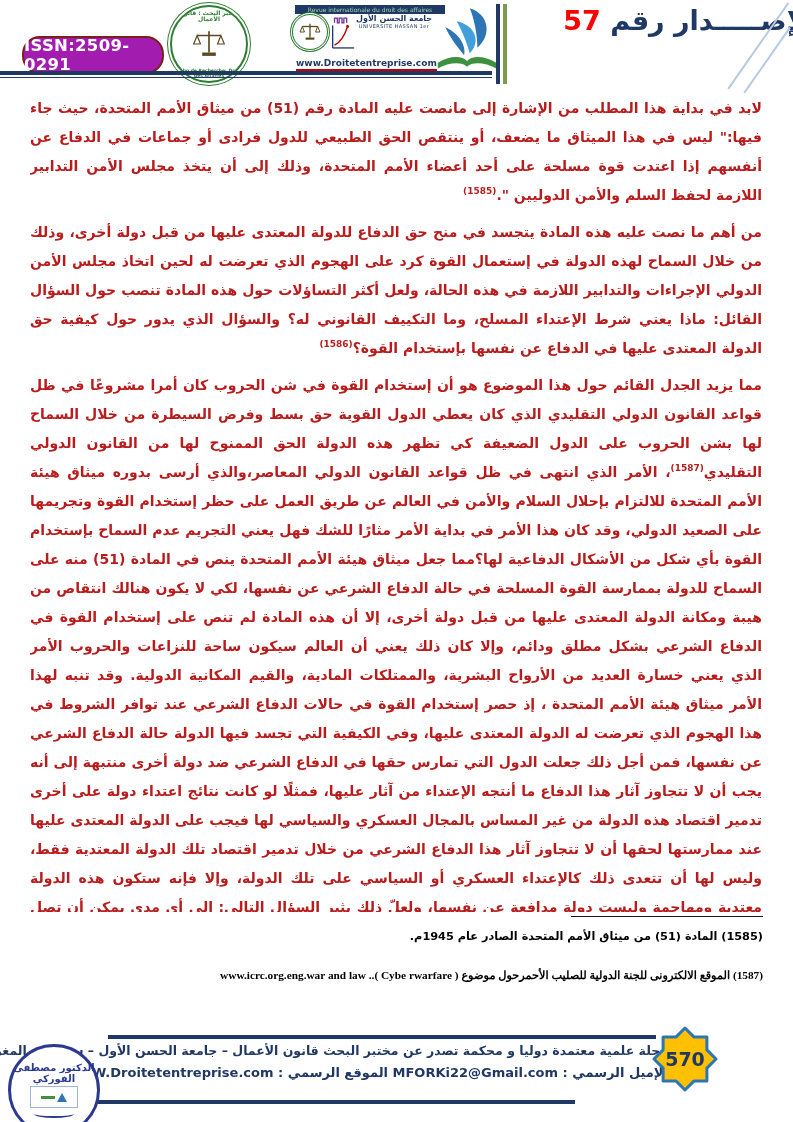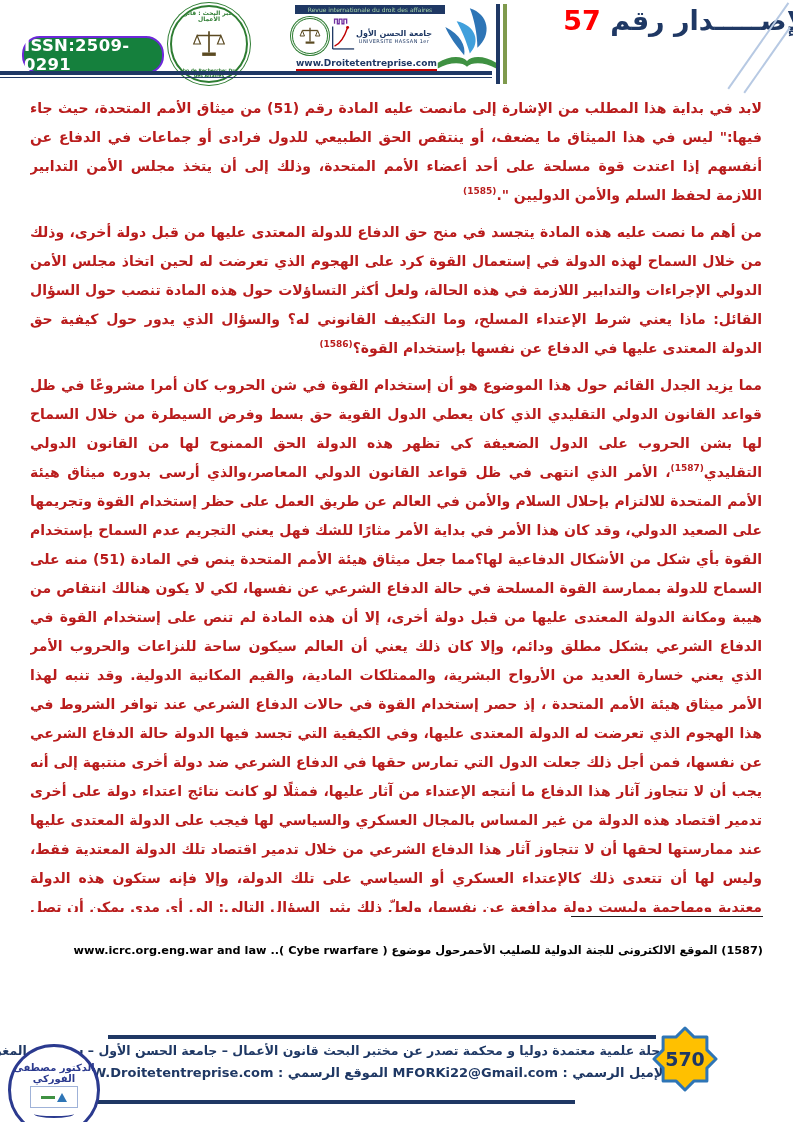--- a/index.html
+++ b/index.html
@@ -1,35 +1,35 @@
 <!DOCTYPE html>
 <html lang="ar"><head>
 <meta charset="utf-8">
 <style>
   html,body{margin:0;padding:0;background:#e8e8e8;}
   .page{position:relative;width:793px;height:1122px;background:#ffffff;margin:0 auto;
         font-family:"DejaVu Sans",sans-serif;overflow:hidden;}
 
   
-  .issn-pill{position:absolute;left:22px;top:36px;width:138px;height:34px;background:#15803d;
-             border:2px solid #6d28d9;border-radius:18px;color:#fff;font-weight:bold;
+  .issn-pill{position:absolute;left:22px;top:36px;width:138px;height:34px;background:#a21caf;
+             border:2px solid #7f1d1d;border-radius:18px;color:#fff;font-weight:bold;
              font-size:16.5px;display:flex;align-items:center;justify-content:center;letter-spacing:.3px;}
   .seal{position:absolute;border-radius:50%;background:#fff;border:2px solid #2e7d32;
         box-shadow:0 0 0 2px #fff,0 0 0 3px #2e7d32;display:flex;flex-direction:column;
         align-items:center;justify-content:space-between;overflow:hidden;}
   .seal-large{left:170px;top:5px;width:78px;height:78px;padding:3px 2px;box-sizing:border-box;}
   .seal-txt{color:#2e7d32;font-weight:bold;text-align:center;line-height:1;}
   .seal-txt.top{font-size:6px;}
   .seal-txt.bot{font-size:4.5px;}
   .logo-block{position:absolute;left:292px;top:4px;width:202px;height:84px;}
   .logo-title{color:#3a9142;font-weight:bold;font-size:12px;text-align:center;direction:rtl;
               width:156px;line-height:1.1;}
   .logo-band{width:150px;margin:1px 0 0 3px;background:#1f3864;color:#a8d5a8;font-size:6px;
              text-align:center;line-height:9px;height:9px;white-space:nowrap;overflow:hidden;}
-  .logo-mid{display:flex;align-items:center;width:156px;height:44px;}
+  .logo-mid{display:flex;width:156px;height:44px;}
   .seal-small{position:relative;width:34px;height:34px;border-radius:50%;border:1.5px solid #2e7d32;
               box-shadow:0 0 0 1px #fff,0 0 0 2px #2e7d32;display:flex;align-items:center;justify-content:center;flex:0 0 auto;}
   .univ{margin-right:2px;text-align:center;}
   .univ-ar{color:#1f3864;font-size:8px;font-weight:bold;direction:rtl;}
   .univ-fr{color:#1f3864;font-size:5px;letter-spacing:.4px;}
   .logo-site{font-size:9px;font-weight:bold;color:#1f3864;border-bottom:2px solid #c00000;
              width:max-content;margin-left:4px;line-height:1.2;}
   .bird{position:absolute;right:-6px;top:2px;}
   .header-rule{position:absolute;left:0;top:71px;width:492px;}
   .rule-thick{height:4px;background:#1f3864;}
@@ -49,21 +49,21 @@
   .content{position:absolute;right:31px;left:30px;top:94px;height:818px;overflow:hidden;
            direction:rtl;text-align:justify;color:#b91c1c;font-size:14px;font-weight:bold;line-height:29px;}
   .content p{margin:0 0 8px 0;}
   .content sup{font-size:9px;line-height:0;}
 
   
   .fn-sep{position:absolute;right:30px;top:916px;width:192px;border-top:1.6px solid #1a1a1a;}
   .footnotes{position:absolute;right:30px;left:30px;top:924px;direction:rtl;text-align:justify;
              color:#000;font-size:11.3px;font-weight:bold;line-height:25px;}
   .footnote{margin:0;}
-  .footnote.spaced{margin-top:14px;}
+  .footnote.spaced{margin-top:14px;font-family:Liberation Serif, serif;}
 
   
   .footer-rule-top{position:absolute;left:108px;top:1035px;width:548px;height:3.5px;background:#1f3864;}
   .footer-rule-bottom{position:absolute;left:97px;top:1100px;width:478px;height:3.5px;background:#1f3864;}
   .footer-text{position:absolute;left:88px;top:1043px;width:580px;text-align:center;direction:rtl;
                color:#1f3864;font-weight:bold;}
   .footer-line1{font-size:12.5px;margin-bottom:7px;white-space:nowrap;}
   .footer-line2{font-size:13px;white-space:nowrap;}
   .star-badge{position:absolute;left:652px;top:1026px;width:66px;height:66px;}
   .stamp{position:absolute;left:8px;top:1044px;width:92px;height:92px;border-radius:50%;
@@ -151,20 +151,23 @@
 
   <main class="content">
     <p><span>لابد في بداية هذا المطلب من الإشارة إلى مانصت عليه المادة رقم (51) من ميثاق الأمم المتحدة، حيث جاء فيها:" ليس في هذا الميثاق ما يضعف، أو ينتقص الحق الطبيعي للدول فرادى أو جماعات في الدفاع عن أنفسهم إذا اعتدت قوة مسلحة على أحد أعضاء الأمم المتحدة، وذلك إلى أن يتخذ مجلس الأمن التدابير اللازمة لحفظ السلم والأمن الدوليين ".</span><sup><span dir="ltr">(1585)</span></sup></p>
     <p><span>من أهم ما نصت عليه هذه المادة يتجسد في منح حق الدفاع للدولة المعتدى عليها من قبل دولة أخرى، وذلك من خلال السماح لهذه الدولة في إستعمال القوة كرد على الهجوم الذي تعرضت له لحين اتخاذ مجلس الأمن الدولي الإجراءات والتدابير اللازمة في هذه الحالة، ولعل أكثر التساؤلات حول هذه المادة تنصب حول السؤال القائل: ماذا يعني شرط الإعتداء المسلح، وما التكييف القانوني له؟ والسؤال الذي يدور حول كيفية حق الدولة المعتدى عليها في الدفاع عن نفسها بإستخدام القوة؟</span><sup><span dir="ltr">(1586)</span></sup></p>
     <p><span>مما يزيد الجدل القائم حول هذا الموضوع هو أن إستخدام القوة في شن الحروب كان أمرا مشروعًا في ظل قواعد القانون الدولي التقليدي الذي كان يعطي الدول القوية حق بسط وفرض السيطرة من خلال السماح لها بشن الحروب على الدول الضعيفة كي تظهر هذه الدولة الحق الممنوح لها من القانون الدولي التقليدي</span><sup><span dir="ltr">(1587)</span></sup><span>، الأمر الذي انتهى في ظل قواعد القانون الدولي المعاصر،والذي أرسى بدوره ميثاق هيئة الأمم المتحدة للالتزام بإحلال السلام والأمن في العالم عن طريق العمل على حظر إستخدام القوة وتجريمها على الصعيد الدولي، وقد كان هذا الأمر في بداية الأمر مثارًا للشك فهل يعني التجريم عدم السماح بإستخدام القوة بأي شكل من الأشكال الدفاعية لها؟مما جعل ميثاق هيئة الأمم المتحدة ينص في المادة (51) منه على السماح للدولة بممارسة القوة المسلحة في حالة الدفاع الشرعي عن نفسها، لكي لا يكون هنالك انتقاص من هيبة ومكانة الدولة المعتدى عليها من قبل دولة أخرى، إلا أن هذه المادة لم تنص على إستخدام القوة في الدفاع الشرعي بشكل مطلق ودائم، وإلا كان ذلك يعني أن العالم سيكون ساحة للنزاعات والحروب الأمر الذي يعني خسارة العديد من الأرواح البشرية، والممتلكات المادية، والقيم المكانية الدولية. وقد تنبه لهذا الأمر ميثاق هيئة الأمم المتحدة ، إذ حصر إستخدام القوة في حالات الدفاع الشرعي عند توافر الشروط في هذا الهجوم الذي تعرضت له الدولة المعتدى عليها، وفي الكيفية التي تجسد فيها الدولة حالة الدفاع الشرعي عن نفسها، فمن أجل ذلك جعلت الدول التي تمارس حقها في الدفاع الشرعي ضد دولة أخرى منتبهة إلى أنه يجب أن لا تتجاوز آثار هذا الدفاع ما أنتجه الإعتداء من آثار عليها، فمثلًا لو كانت نتائج اعتداء دولة على أخرى تدمير اقتصاد هذه الدولة من غير المساس بالمجال العسكري والسياسي لها فيجب على الدولة المعتدى عليها عند ممارستها لحقها أن لا تتجاوز آثار هذا الدفاع الشرعي من خلال تدمير اقتصاد تلك الدولة المعتدية فقط، وليس لها أن تتعدى ذلك كالإعتداء العسكري أو السياسي على تلك الدولة، وإلا فإنه ستكون هذه الدولة معتدية ومهاجمة وليست دولة مدافعة عن نفسها، ولعلّ ذلك يثير السؤال التالي: إلى أي مدى يمكن أن تصل آثار الهجوم السيبراني في الحروب الدولية؟ لا سيما أنه أصبح اليوم الوسيلة الأكثر إستخداما في هذا النوع من الحروب.</span></p>
 
   </main>
 
   <div class="fn-sep"></div>
   <section class="footnotes">
+    <div class="footnote">
+      <span dir="ltr">(1585)</span> <span>المادة (51) من ميثاق الأمم المتحدة الصادر عام 1945م.</span>
+    </div>
     <div class="footnote spaced">
       <b dir="ltr">(1587)</b> <span>الموقع الالكترونى للجنة الدولية للصليب الأحمرحول موضوع</span>
       <span dir="ltr">( Cybe rwarfare )</span><span>..</span>
       <span dir="ltr">www.icrc.org.eng.war and law</span>
     </div>
   </section>
 
   <div class="footer-rule-top"></div>
   <div class="footer-rule-bottom"></div>
 

